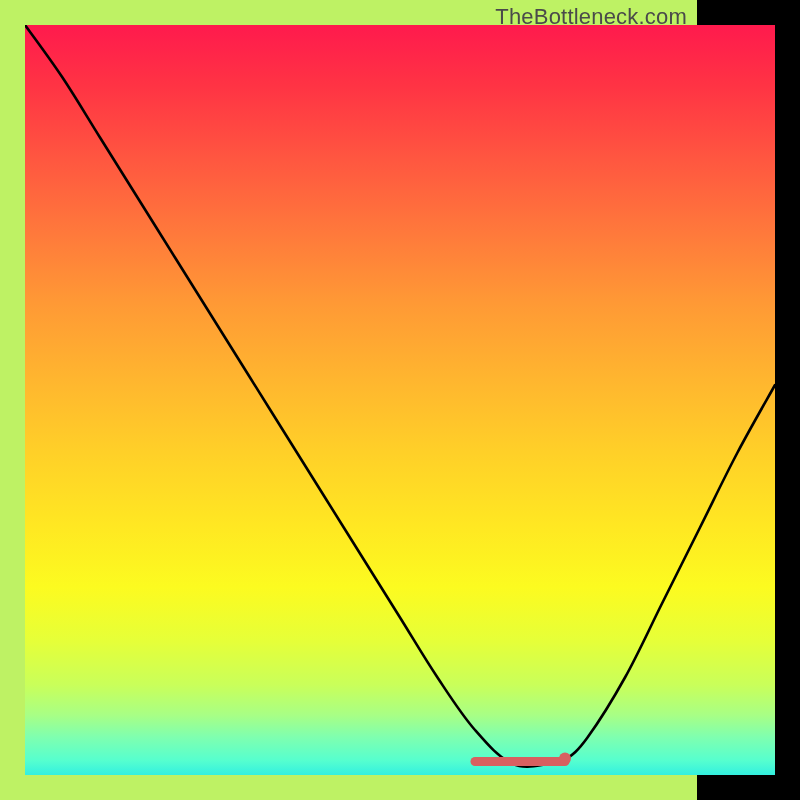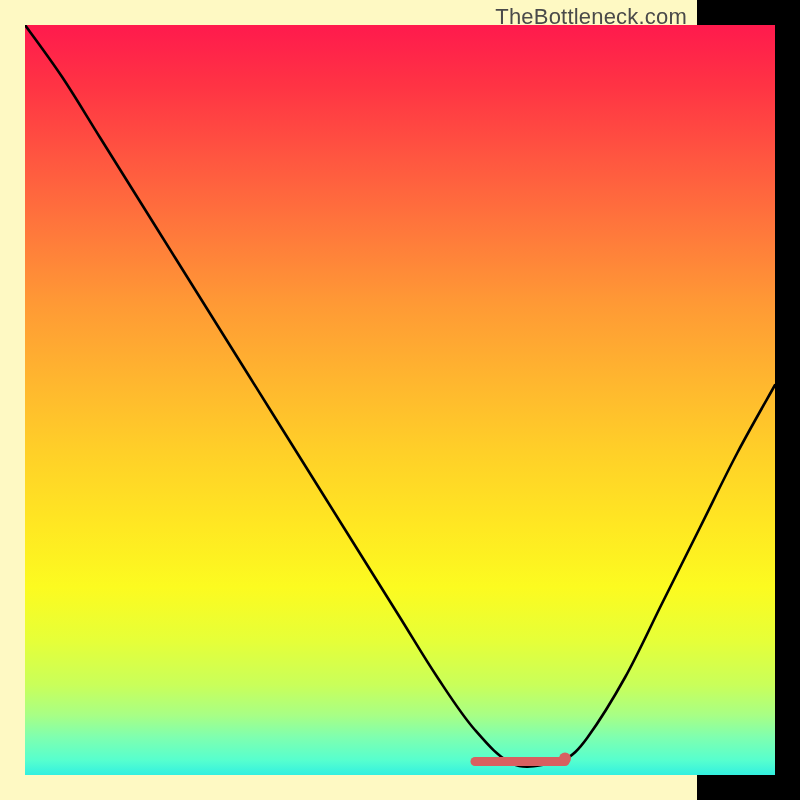--- a/index.html
+++ b/index.html
@@ -10,21 +10,21 @@
     background: #000;
     overflow: hidden;
     font-family: Arial, Helvetica, sans-serif;
   }
   .frame {
     position: absolute;
     left: 0;
     top: 0;
     width: 697px;
     height: 800px;
-    background: #fef9c3;
+    background: #bef264;
   }
   .plot {
     position: absolute;
     left: 25px;
     top: 25px;
     width: 750px;
     height: 750px;
     background: linear-gradient(
       to bottom,
       #ff1a4d 0%,

